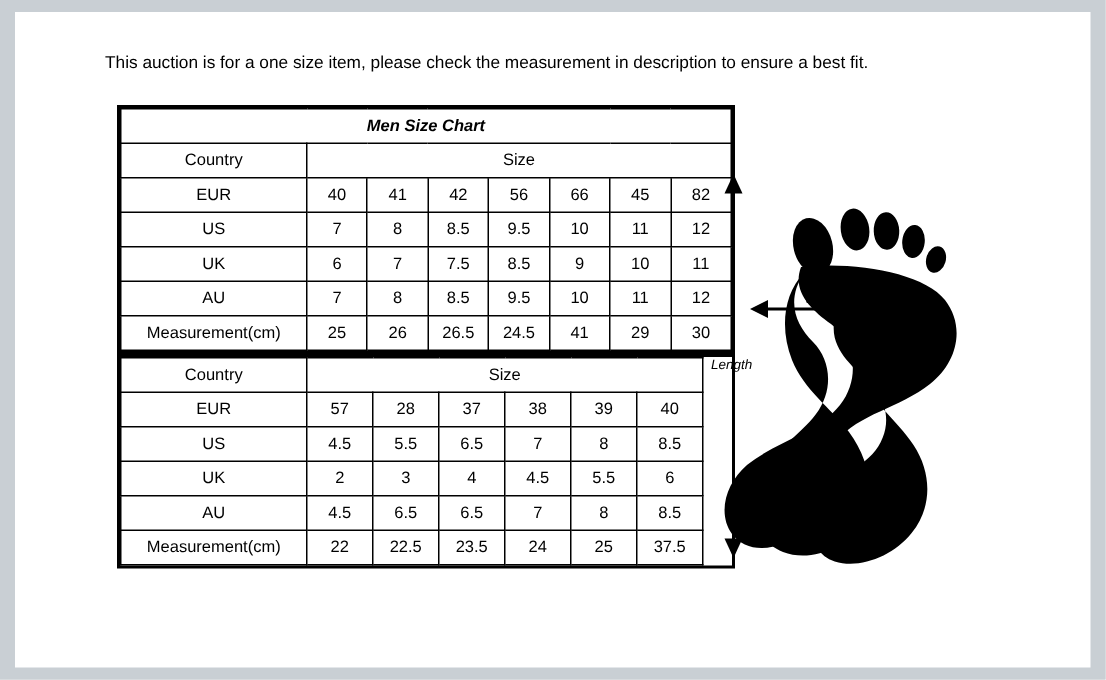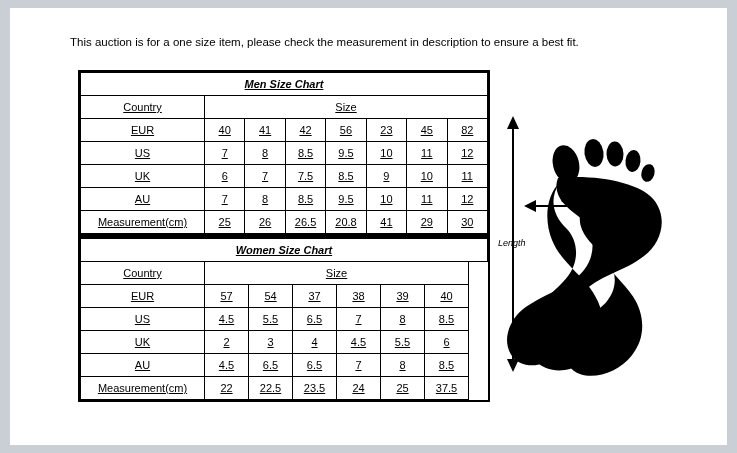--- a/index.html
+++ b/index.html
@@ -38,21 +38,20 @@
     background: #fff;
     box-sizing: border-box;
   }
   #men-chart  { left: 68px; top: 62px;  width: 412px; }
   #women-chart{ left: 68px; top: 228px; width: 412px; }
 
   table.size {
     border-collapse: collapse;
     width: 100%;
     table-layout: fixed;
-    text-decoration: underline;
   }
   table.size td {
     border: 1px solid #000;
     text-align: center;
     font-size: 11px;
     height: 20px;
     padding: 1px 0;
     color: #000;
     font-family: "Liberation Sans", sans-serif;
   }
@@ -71,21 +70,21 @@
   td.rowlabel {
     font-size: 11px;
   }
   td.meas {
     font-size: 10.5px;
   }
 
   
   #foot-area {
     position: absolute;
-    left: 488px;
+    left: 464px;
     top: 108px;
     width: 215px;
     height: 270px;
   }
   .arrow-label {
     position: absolute;
     font-size: 9px;
     font-family: "Liberation Sans", sans-serif;
     color: #000;
   }
@@ -112,21 +111,21 @@
         <tr>
           <td class="country-h">Country</td>
           <td class="size-h" colspan="7">Size</td>
         </tr>
         <tr>
           <td class="rowlabel">EUR</td>
           <td>40</td>
           <td>41</td>
           <td>42</td>
           <td>56</td>
-          <td>23</td>
+          <td>66</td>
           <td>45</td>
           <td>82</td>
         </tr>
         <tr>
           <td class="rowlabel">US</td>
           <td>7</td>
           <td>8</td>
           <td>8.5</td>
           <td>9.5</td>
           <td>10</td>
@@ -151,49 +150,46 @@
           <td>9.5</td>
           <td>10</td>
           <td>11</td>
           <td>12</td>
         </tr>
         <tr>
           <td class="rowlabel meas">Measurement(cm)</td>
           <td>25</td>
           <td>26</td>
           <td>26.5</td>
-          <td>20.8</td>
+          <td>24.5</td>
           <td>41</td>
           <td>29</td>
           <td>30</td>
         </tr>
       </tbody>
     </table>
   </div>
 
   <div class="chart-wrap" id="women-chart">
     <table class="size">
       <colgroup>
         <col style="width:124px">
         <col span="6" style="width:44px">
         <col>
       </colgroup>
       <tbody>
         <tr>
-          <td class="title" colspan="8">Women Size Chart</td>
-        </tr>
-        <tr>
           <td class="country-h">Country</td>
           <td class="size-h" colspan="6">Size</td>
           <td style="border:none"></td>
         </tr>
         <tr>
           <td class="rowlabel">EUR</td>
           <td>57</td>
-          <td>54</td>
+          <td>28</td>
           <td>37</td>
           <td>38</td>
           <td>39</td>
           <td>40</td>
           <td style="border:none"></td>
         </tr>
         <tr>
           <td class="rowlabel">US</td>
           <td>4.5</td>
           <td>5.5</td>

